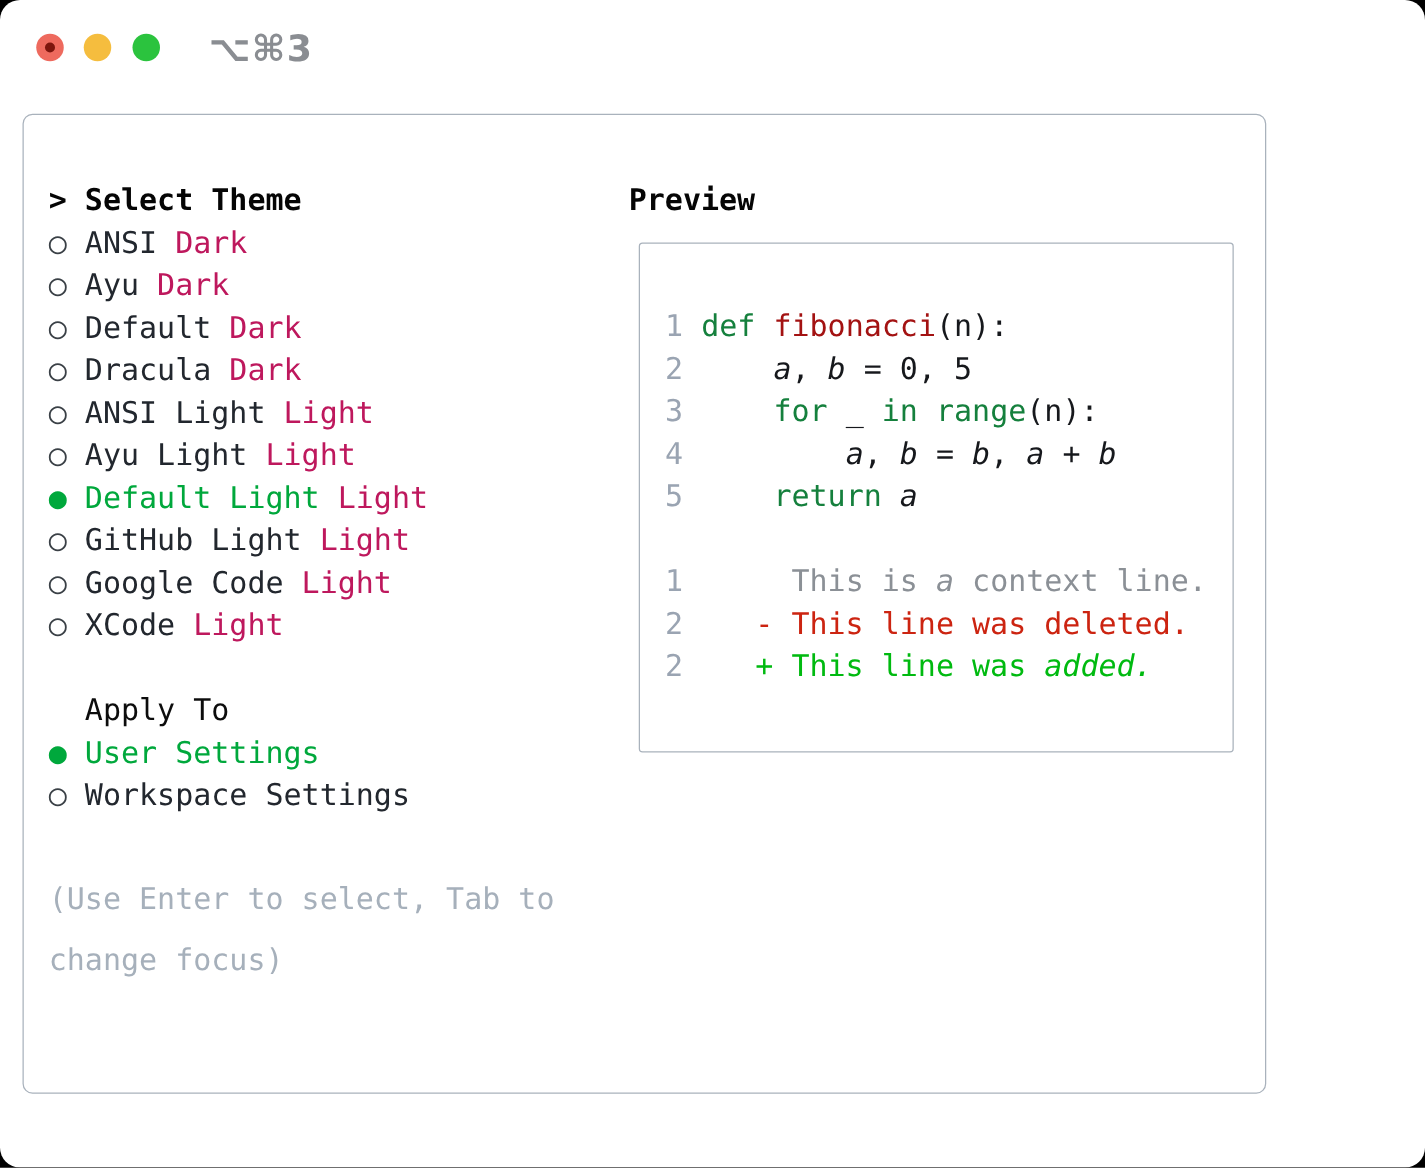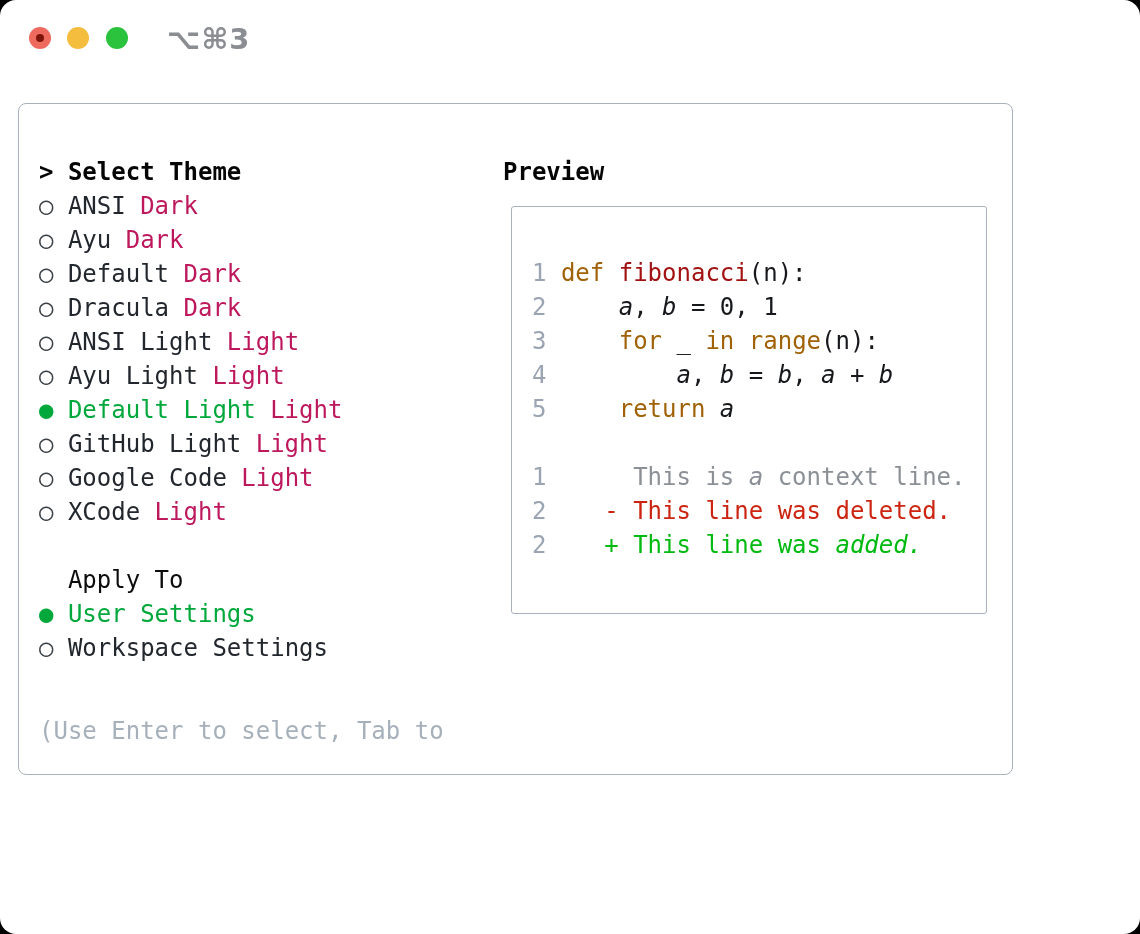--- a/index.html
+++ b/index.html
@@ -14,21 +14,21 @@
   
   .titlebar{position:absolute;top:0;left:0;right:0;height:97px;}
   .light{position:absolute;top:27px;width:22px;height:22px;border-radius:50%;cursor:default;}
   .light.red{left:29px;background:#ee6a5e;}
   .light.red .dot{position:absolute;left:7px;top:7px;width:8px;height:8px;border-radius:50%;background:#7d150d;}
   .light.yellow{left:67px;background:#f5bd3e;}
   .light.green{left:106px;background:#2bc33e;}
   .shortcut{position:absolute;left:167px;top:22px;font-family:"DejaVu Sans",sans-serif;font-size:29px;font-weight:600;color:#8a8d92;letter-spacing:1px;}
   
   .panel{
-    position:absolute;left:18px;top:103px;width:995px;height:672px;
+    position:absolute;left:18px;top:91px;width:995px;height:784px;
     box-sizing:border-box;
     border:1.5px solid #a9b2bc;border-radius:8px;
     padding:51px 0 0 20px;
     display:flex;
   }
   .left-col{width:464px;flex:none;}
   .right-col{flex:1;}
   
   .row{height:34px;line-height:34px;font-size:24px;white-space:pre;}
   .row .marker{display:inline-block;width:28.9px;color:#3a4046;}
@@ -41,21 +41,21 @@
   .help{height:34px;line-height:34px;font-size:24px;color:#a6b0bb;white-space:pre;margin-top:15px;}
   
   .preview-title{height:34px;line-height:34px;font-size:24px;font-weight:bold;color:#050505;}
   .preview-box{
     margin-top:17px;margin-left:8px;width:476px;box-sizing:border-box;
     border:1.5px solid #a9b2bc;border-radius:3px;
     padding:49px 10px 51px 20px;
   }
   .pline{height:34px;line-height:34px;font-size:24px;white-space:pre;}
   .c-num{color:#9aa4b2;}
-  .c-kw{color:#a16207;}
+  .c-kw{color:#15803d;}
   .c-fn{color:#a31212;}
   .c-pl{color:#16181c;}
   .c-var{color:#16181c;font-style:italic;}
   .c-ctx{color:#8b9096;}
   .c-ctxi{color:#8b9096;font-style:italic;}
   .c-del{color:#cc2411;}
   .c-add{color:#00ba10;text-align:center;}
   .c-addi{color:#00ba10;font-style:italic;}
 </style>
 </head>
@@ -90,27 +90,28 @@
 
       <div class="row blank"></div>
 
       <div class="row subheader"><span class="marker"></span><span class="name">Apply To</span></div>
       <div class="row selected"><span class="marker">●</span><span class="name">User Settings</span></div>
       <div class="row"><span class="marker">○</span><span class="name">Workspace Settings</span></div>
 
       <div class="row blank"></div>
 
       <div class="help">(Use Enter to select, Tab to</div>
+      <div class="help">change focus)</div>
     </div>
 
     <div class="right-col">
       <div class="preview-title">Preview</div>
       <div class="preview-box">
         <div class="pline"><span class="c-num">1 </span><span class="c-kw">def</span><span class="c-pl"> </span><span class="c-fn">fibonacci</span><span class="c-pl">(n):</span></div>
-        <div class="pline"><span class="c-num">2</span><span class="c-pl">     </span><span class="c-var">a</span><span class="c-pl">, </span><span class="c-var">b</span><span class="c-pl"> = 0, 1</span></div>
+        <div class="pline"><span class="c-num">2</span><span class="c-pl">     </span><span class="c-var">a</span><span class="c-pl">, </span><span class="c-var">b</span><span class="c-pl"> = 0, 5</span></div>
         <div class="pline"><span class="c-num">3</span><span class="c-pl">     </span><span class="c-kw">for</span><span class="c-pl"> _ </span><span class="c-kw">in</span><span class="c-pl"> </span><span class="c-kw">range</span><span class="c-pl">(n):</span></div>
         <div class="pline"><span class="c-num">4</span><span class="c-pl">         </span><span class="c-var">a</span><span class="c-pl">, </span><span class="c-var">b</span><span class="c-pl"> = </span><span class="c-var">b</span><span class="c-pl">, </span><span class="c-var">a</span><span class="c-pl"> + </span><span class="c-var">b</span></div>
         <div class="pline"><span class="c-num">5</span><span class="c-pl">     </span><span class="c-kw">return</span><span class="c-pl"> </span><span class="c-var">a</span></div>
         <div class="pline"></div>
         <div class="pline"><span class="c-num">1</span><span class="c-pl">      </span><span class="c-ctx">This is </span><span class="c-ctxi">a</span><span class="c-ctx"> context line.</span></div>
         <div class="pline"><span class="c-num">2</span><span class="c-pl">    </span><span class="c-del">- This line was deleted.</span></div>
         <div class="pline"><span class="c-num">2</span><span class="c-pl">    </span><span class="c-add">+ This line was </span><span class="c-addi">added.</span></div>
       </div>
     </div>
 

